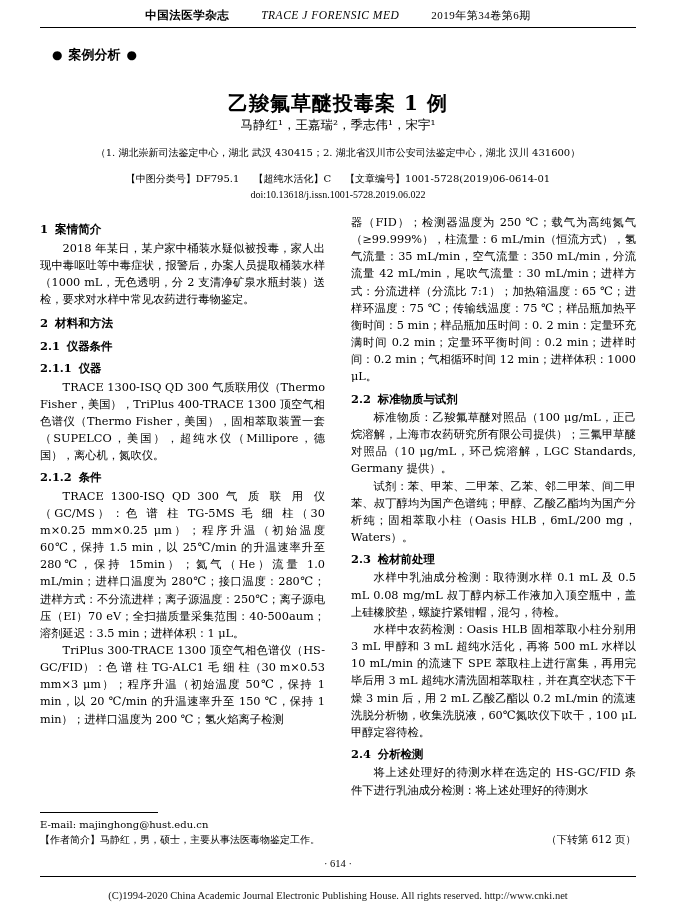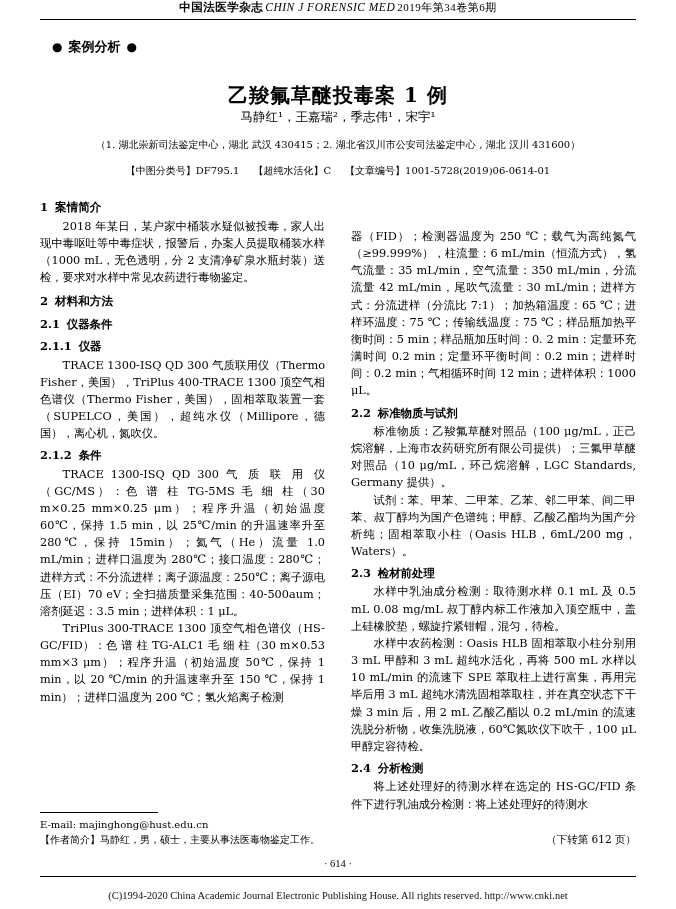--- a/index.html
+++ b/index.html
@@ -20,22 +20,22 @@
     width: 676px;
     height: 909px;
     box-sizing: border-box;
     padding: 0 40px;
   }
   
   .runhead {
     display: flex;
     justify-content: center;
     align-items: baseline;
-    gap: 2px;
-    padding-top: 0;
+    gap: 32px;
+    padding-top: 8px;
     font-size: 11px;
     letter-spacing: 0.5px;
   }
   .runhead .cn {
     font-family: "DejaVu Serif", "Liberation Serif", serif;
     font-weight: bold;
     font-size: 11.5px;
   }
   .runhead .en {
     font-family: "Liberation Serif", "DejaVu Serif", serif;
@@ -120,21 +120,21 @@
   .h3 {
     font-weight: bold;
     margin: 5px 0 1px 0;
     font-size: 11.4px;
   }
   .h2 .num, .h3 .num { margin-right: 7px; }
   .para {
     text-indent: 2em;
     margin: 0;
   }
-  .para.noindent { text-indent: 0; margin-top: 36px; }
+  .para.noindent { text-indent: 0; }
   
   .footnote {
     position: absolute;
     left: 40px;
     width: 285px;
     bottom: 62px;
     font-family: "DejaVu Serif", "Liberation Serif", serif;
     font-size: 10px;
     line-height: 1.5;
   }
@@ -177,40 +177,41 @@
     color: #111;
   }
 </style>
 </head>
 <body>
 
 <div class="page">
 
   <div class="runhead">
     <span class="cn">中国法医学杂志</span>
-    <span class="en">CHIN J FORENSIC MED</span>
+    <span class="en">TRACE J FORENSIC MED</span>
     <span class="vol">2019年第34卷第6期</span>
   </div>
   <div class="rule-top"></div>
 
   <div class="section-label">
     <span class="dot">●</span>
     <span>案例分析</span>
     <span class="dot">●</span>
   </div>
 
   <div class="title">乙羧氟草醚投毒案 1 例</div>
   <div class="authors">马静红¹，王嘉瑞²，季志伟¹，宋宇¹</div>
   <div class="affil">（1. 湖北崇新司法鉴定中心，湖北 武汉 430415；2. 湖北省汉川市公安司法鉴定中心，湖北 汉川 431600）</div>
 
   <div class="meta-line">
     <span><span>【中图分类号】</span><span>DF795.1</span></span>
     <span><span>【超纯水活化】</span><span>C</span></span>
     <span><span>【文章编号】</span><span>1001-5728(2019)06-0614-01</span></span>
   </div>
+  <div class="doi">doi:10.13618/j.issn.1001-5728.2019.06.022</div>
 
   <div class="columns">
 
     <div class="col">
       <div class="h2">
         <span class="num">1</span><span>案情简介</span>
       </div>
       <p class="para">2018 年某日，某户家中桶装水疑似被投毒，家人出现中毒呕吐等中毒症状，报警后，办案人员提取桶装水样（1000 mL，无色透明，分 2 支清净矿泉水瓶封装）送检，要求对水样中常见农药进行毒物鉴定。</p>
 
       <div class="h2">

